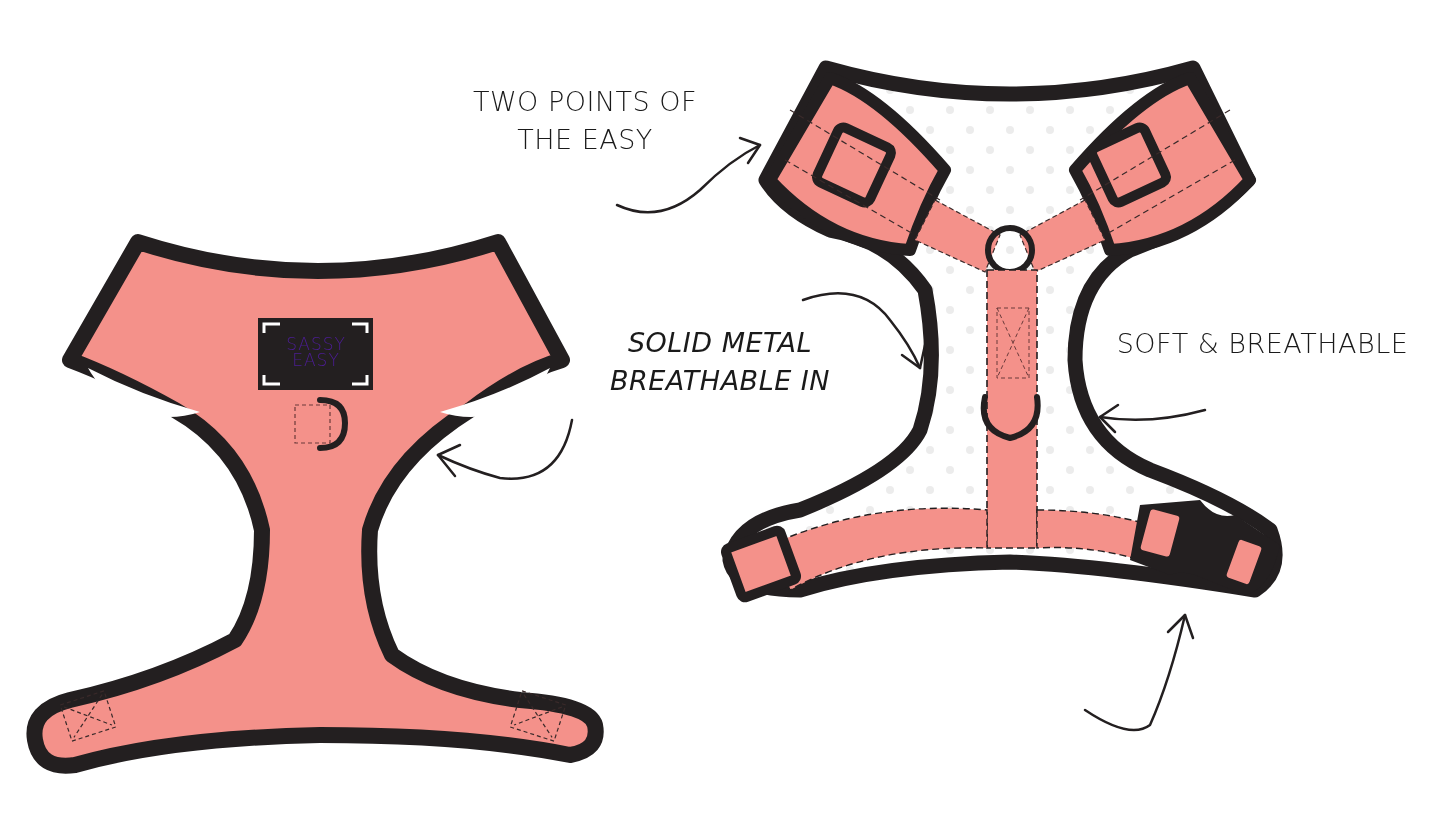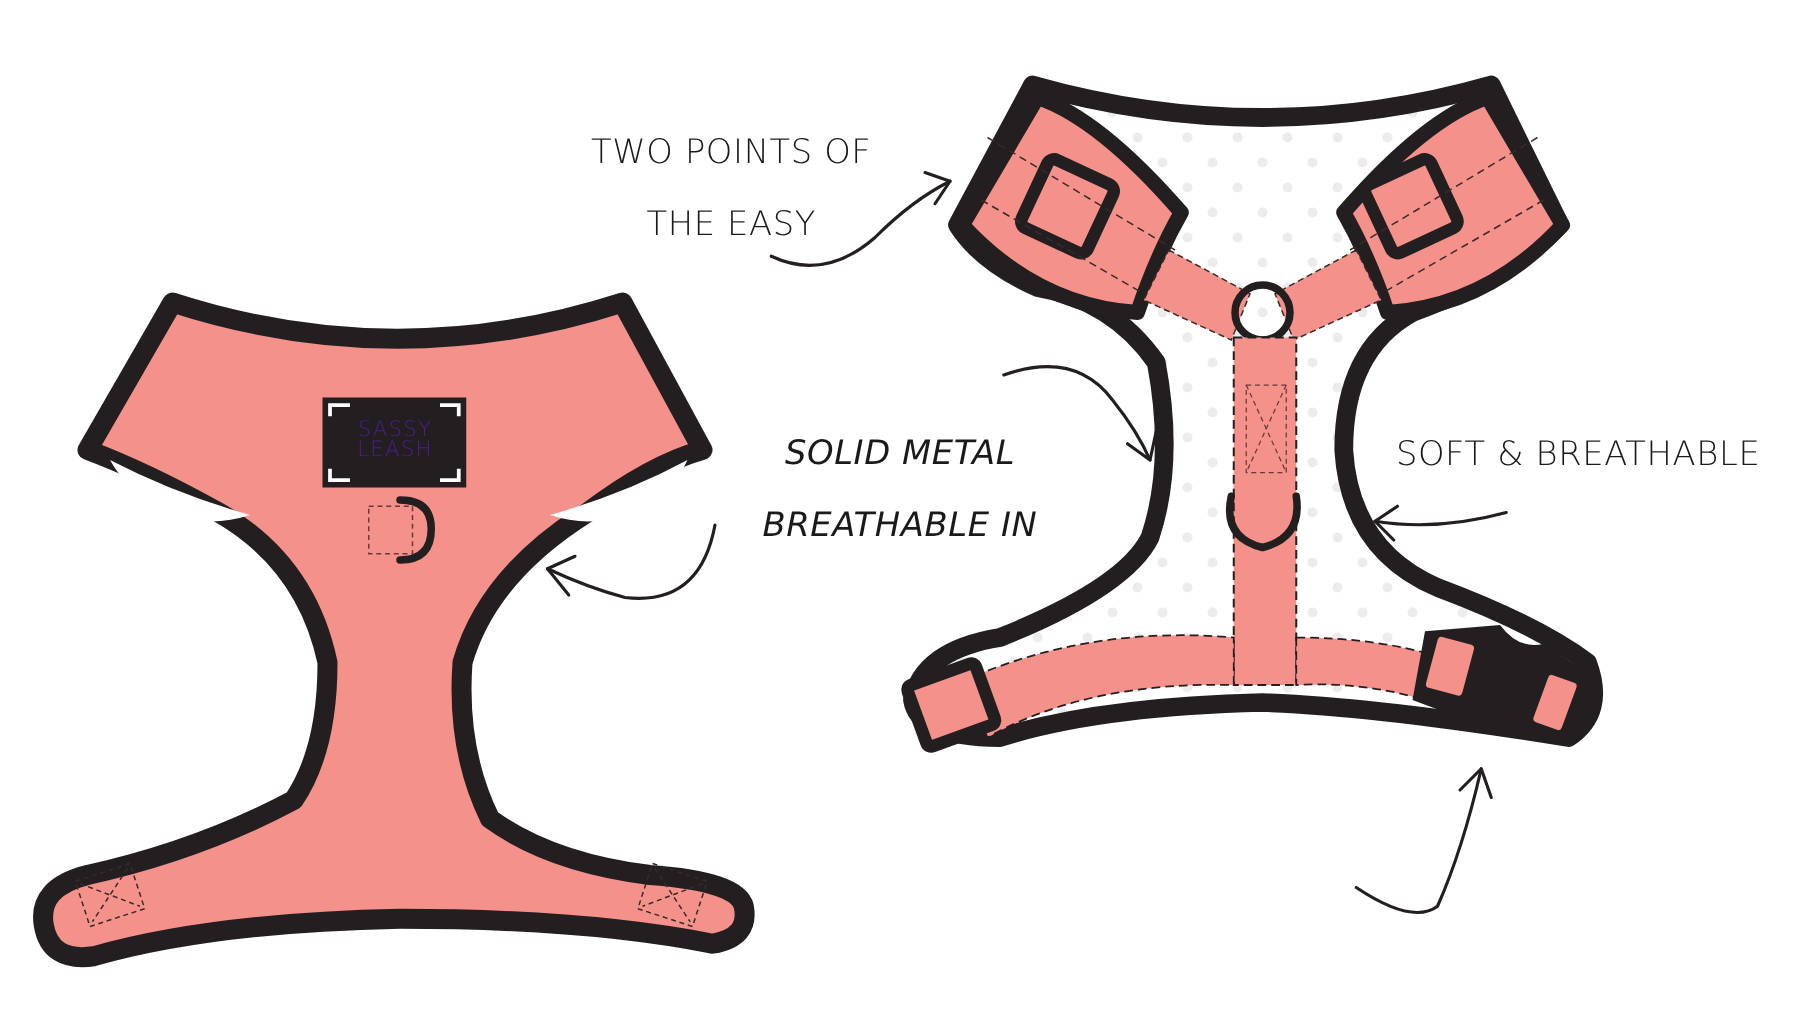--- a/index.html
+++ b/index.html
@@ -3,21 +3,21 @@
 <meta charset="utf-8">
 <style>
   html, body { margin: 0; padding: 0; background: #ffffff; }
   body { width: 1445px; height: 813px; position: relative; overflow: hidden;
          font-family: "DejaVu Sans", sans-serif; }
   #stage { position: absolute; left: 0; top: 0; width: 1445px; height: 813px; }
   .label { position: absolute; color: #1a1a1a; text-align: center;
            font-family: "DejaVu Sans", sans-serif; font-weight: 200;
            font-size: 27px; line-height: 38px; letter-spacing: 0.5px;
            white-space: nowrap; }
-  .label span { display: block; margin-top: 20px; }
+  .label span { display: block; }
   .logo-text { position: absolute; color: #4c1d95; text-align: center;
                font-family: "DejaVu Sans", sans-serif; font-weight: 200;
                font-size: 17px; line-height: 16px; letter-spacing: 1px; }
   .logo-text span { display: block; }
 </style>
 </head>
 <body>
 
 <div id="stage">
 
@@ -150,21 +150,21 @@
       </g>
       <g>
         <path d="M 1085 710 Q 1130 740 1150 725 Q 1170 680 1185 615"></path>
         <path d="M 1168 632 L 1185 615 L 1193 638"></path>
       </g>
     </g>
   </svg>
 
   <div class="logo-text" style="left:266px; top:336px; width:100px;">
     <span>SASSY</span>
-    <span>LEASH</span>
+    <span>EASY</span>
   </div>
 
   <div class="label" style="left:445px; top:83px; width:280px;">
     <span>TWO POINTS OF</span>
     <span>THE EASY</span>
   </div>
 
   <div class="label" style="left:570px; top:324px; width:300px;font-style:italic;">
     <span>SOLID METAL</span>
     <span>BREATHABLE IN</span>

